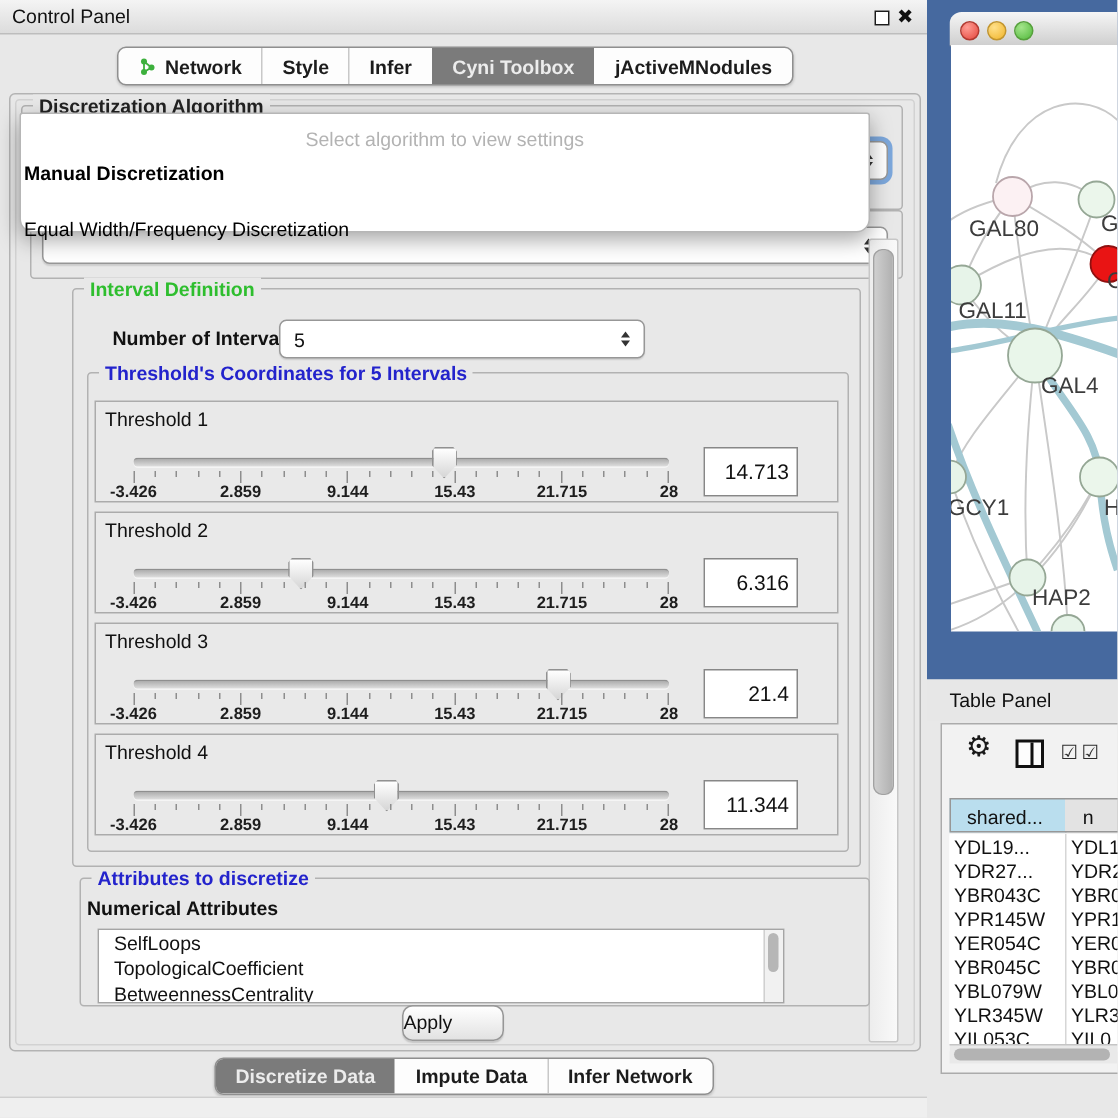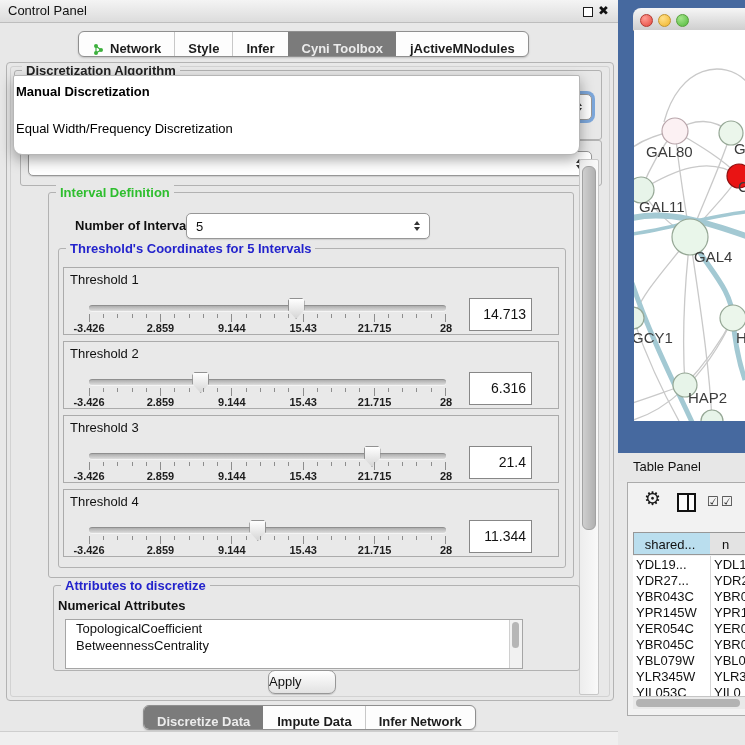--- a/index.html
+++ b/index.html
@@ -14,21 +14,21 @@
   
   .titlebar{left:0;top:0;width:618px;height:22px;
     background:linear-gradient(#f4f4f4,#dcdcdc);border-bottom:1px solid #bdbdbd}
   .titlebar .ttl{position:absolute;left:8px;top:0;line-height:22px;font-size:13px;color:#111}
   .float-box{position:absolute;left:583px;top:7px;width:8px;height:8px;border:1.6px solid #1c1c1c;background:#fff}
   .close-x{position:absolute;left:598px;top:2px;font-size:13px;font-weight:bold;color:#111;line-height:18px}
 
   
   .tabstrip{display:flex;background:#fdfdfd;border:1px solid #8f8f8f;border-radius:6px;
     overflow:hidden;box-shadow:0 1px 2px rgba(0,0,0,.18);height:24px;align-items:stretch}
-  .tab{display:flex;align-items:flex-end;gap:5px;padding:0 13px;font-size:13px;font-weight:bold;
+  .tab{display:flex;align-items:center;gap:5px;padding:0 13px;font-size:13px;font-weight:bold;
     color:#1c1c1c;border-left:1px solid #c8c8c8;white-space:nowrap}
   .tab:first-child{border-left:none}
   .tab.sel{background:#7b7b7b;color:#ececec;border-left-color:#7b7b7b}
   .tab.sel+.tab{border-left-color:transparent}
 
   
   .main-panel{left:6px;top:62px;width:606px;height:637px;background:#e8e8e8;
     border:1px solid #b3b3b3;border-radius:4px}
   .inner-line{left:10px;top:66px;width:598px;height:629px;border:1px solid #d2d2d2;border-radius:3px}
 
@@ -154,20 +154,21 @@
   <span class="gtitle">Discretization Algorithm</span>
 </div>
 <div class="combo focusring" style="left:24px;top:94px;width:566px;height:24px">
   <span class="arrows">
       <i class="up"></i>
       <i class="dn"></i>
     </span>
 </div>
 
 <div class="abs popup">
+  <div class="hint">Select algorithm to view settings</div>
   <div class="pitem b">Manual Discretization</div>
   <div class="pitem">Equal Width/Frequency Discretization</div>
 </div>
 
 <div class="group" style="left:20px;top:140px;width:580px;height:44px">
   <span class="gtitle">Table Data</span>
 </div>
 <div class="combo" style="left:28px;top:151px;width:562px;height:23px">
   <span class="arrows">
       <i class="up"></i>
@@ -366,20 +367,21 @@
 
 <div class="abs vsb-track"></div>
 <div class="abs vsb-thumb"></div>
 
 <div class="group" style="left:53px;top:585px;width:525px;height:84px">
   <span class="gtitle" style="color:#2323cc">Attributes to discretize</span>
 </div>
 <div class="abs" style="left:58px;top:598px;font-size:13px;font-weight:bold;color:#111">Numerical Attributes</div>
 <div class="abs listbox" id="attr-list">
 
+<div class="litem">SelfLoops</div>
     <div class="litem">TopologicalCoefficient</div>
     <div class="litem">BetweennessCentrality</div>
     <span class="list-sb">
       <i></i>
     </span>
   </div>
 
 <div class="abs apply-btn">Apply</div>
 
 <div class="abs tabstrip" style="left:143px;top:705px;height:23px">

